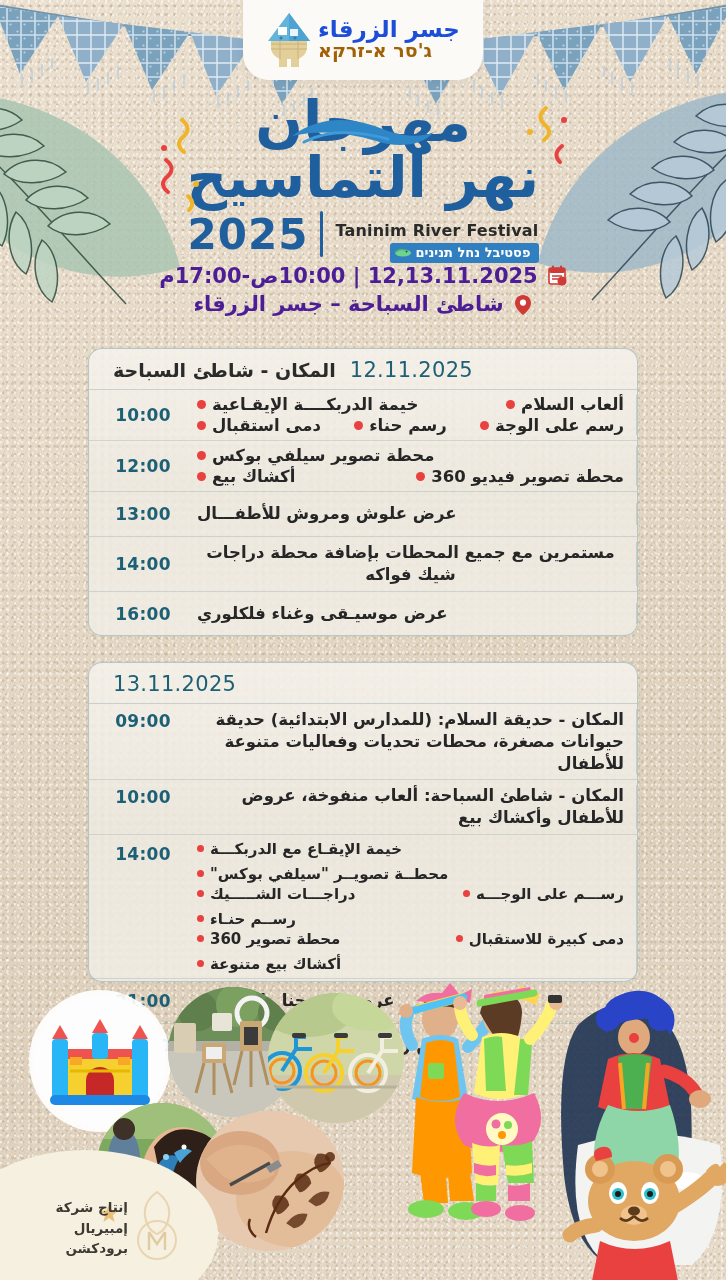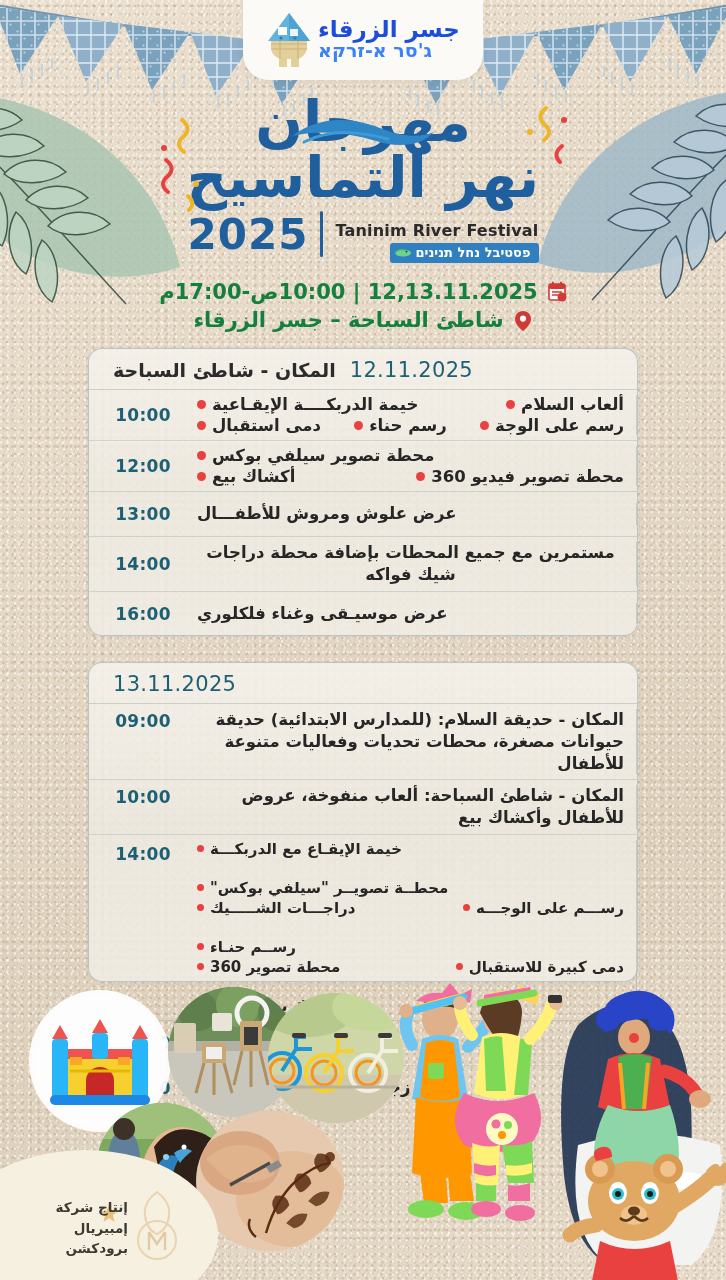--- a/index.html
+++ b/index.html
@@ -43,21 +43,21 @@
   .logo-badge{
     position:absolute;top:-16px;left:50%;transform:translateX(-50%);
     width:240px;height:96px;background:#fbfaf7;
     border-radius:0 0 26px 26px;
     box-shadow:0 2px 10px rgba(0,0,0,.06);
     display:flex;align-items:center;justify-content:center;gap:6px;
     padding-top:14px;box-sizing:border-box;
   }
   .logo-text{display:flex;flex-direction:column;align-items:flex-end;line-height:1.05;}
   .logo-ar{color:#1d4ed8;font-size:23px;font-weight:bold;letter-spacing:.5px;}
-  .logo-he{color:#3b82f6;font-size:19px;font-weight:bold;direction:rtl;}
+  .logo-he{color:#a16207;font-size:19px;font-weight:bold;direction:rtl;}
   .logo-mark{width:46px;height:56px;flex:none;}
 
   
   .title-wrap{
     position:absolute;top:96px;left:0;right:0;text-align:center;
   }
   .title-ar1,.title-ar2{
     color:#1f5f9e;font-weight:bold;line-height:.92;
     letter-spacing:-1px;position:relative;
   }
@@ -73,21 +73,21 @@
   .en-title{color:#2a2a2a;font-size:16px;font-weight:bold;direction:ltr;letter-spacing:.2px;margin-top:16px;}
   .he-chip{
     background:#2f7fc1;color:#fff;font-size:13px;font-weight:bold;
     padding:2px 8px 3px 26px;border-radius:3px;direction:rtl;position:relative;
   }
   .he-chip .fish{position:absolute;left:4px;top:3px;width:18px;height:12px;}
   .confetti{position:absolute;pointer-events:none;}
 
   
   .meta{
-    position:absolute;top:278px;left:0;right:0;text-align:center;color:#15803d;
+    position:absolute;top:262px;left:0;right:0;text-align:center;color:#4c1d95;
   }
   .meta-line{
     display:flex;align-items:center;justify-content:center;gap:9px;direction:rtl;
     font-size:21px;font-weight:bold;line-height:1.35;
   }
   .meta-line .txt{direction:rtl;unicode-bidi:plaintext;}
   .ico{width:20px;height:22px;flex:none;}
 
   
   .panel{
@@ -120,21 +120,21 @@
     flex:none;width:76px;text-align:center;
     color:#1d6076;font-size:17px;font-weight:bold;direction:ltr;letter-spacing:.3px;padding-left:16px;
   }
   .row-body{
     flex:1;padding:0 12px 0 16px;direction:rtl;text-align:right;
     border-right:1px solid rgba(150,170,175,.45);
     display:flex;flex-direction:column;gap:2px;align-items:flex-end;
     justify-content:center;
   }
   .bline{
-    display:flex;flex-direction:row-reverse;align-items:flex-start;gap:21px;
+    display:flex;flex-direction:row-reverse;align-items:flex-start;gap:7px;
     flex-wrap:wrap;justify-content:flex-start;width:100%;
   }
   .bline.spread{justify-content:space-between;}
   .bitem{display:flex;flex-direction:row-reverse;align-items:center;gap:6px;}
   .dot{width:9px;height:9px;border-radius:50%;background:#e8413f;flex:none;}
   .btxt{color:#262626;font-size:16.5px;font-weight:bold;white-space:nowrap;}
   .ptext{color:#262626;font-size:16.5px;font-weight:bold;line-height:1.32;text-align:right;}
   .ptext.center{width:100%;text-align:center;}
 
   

